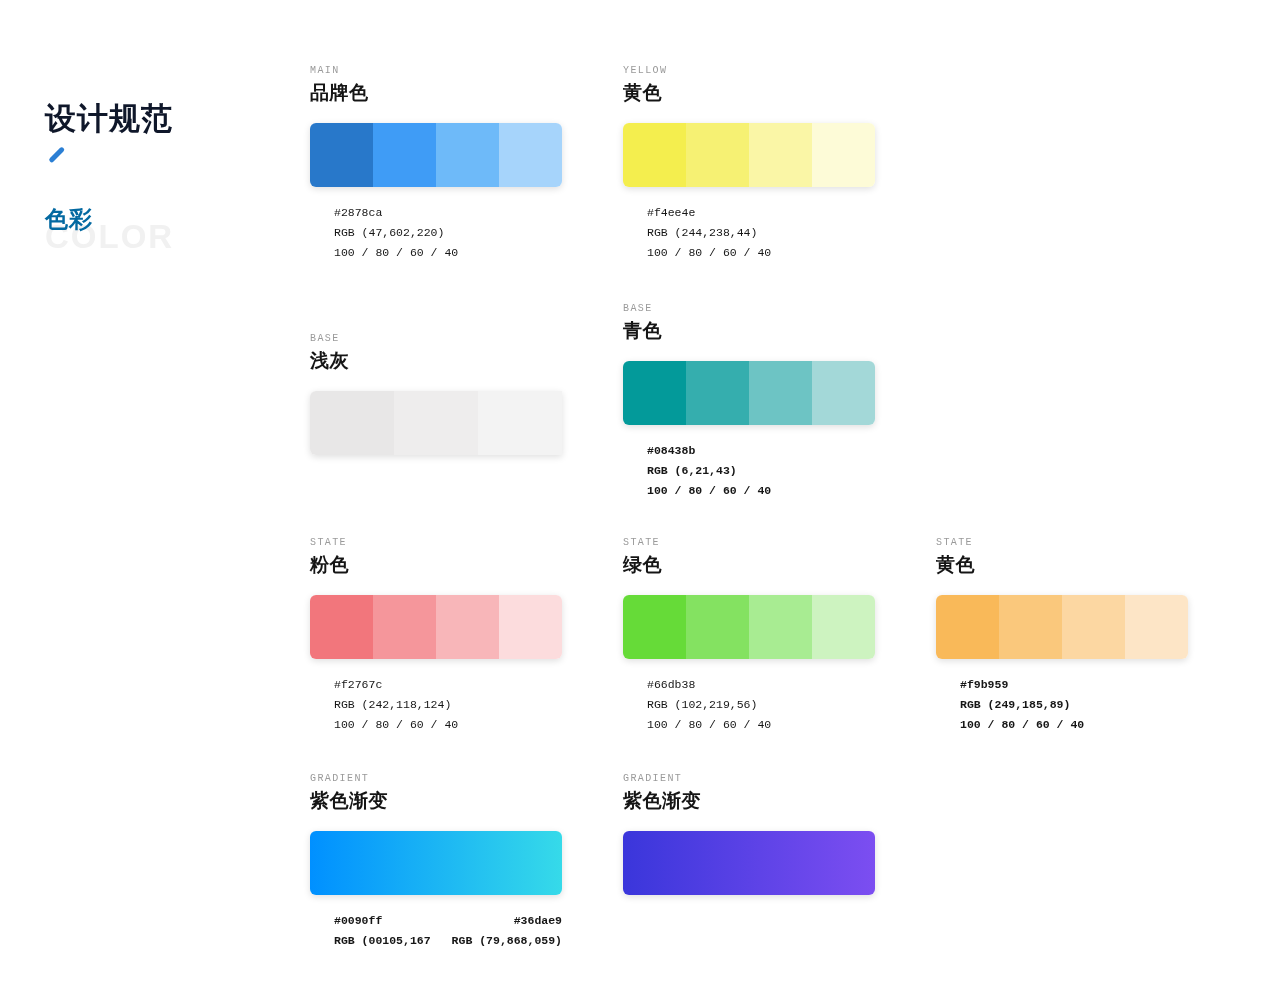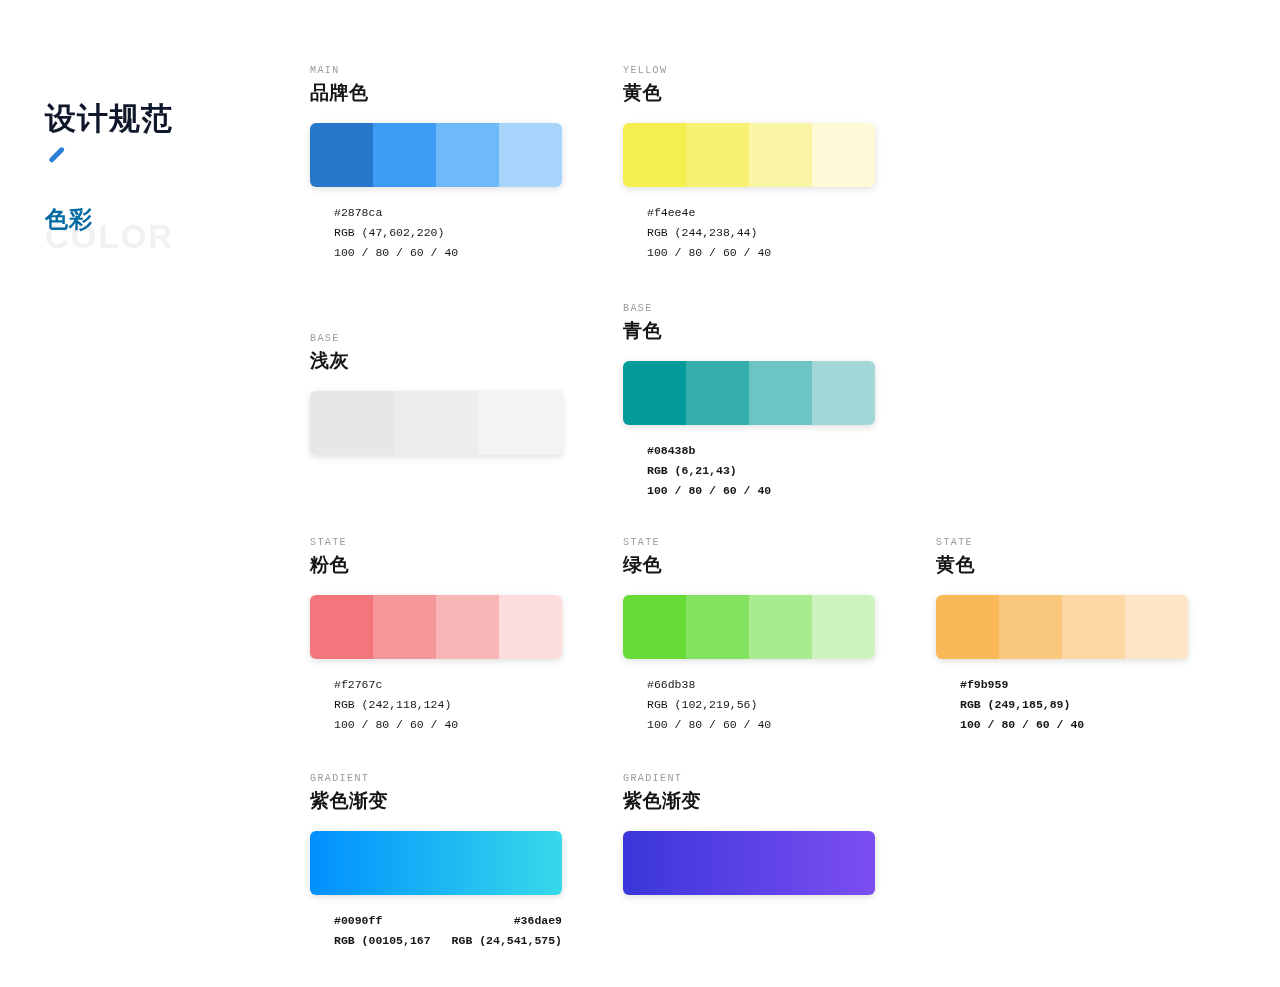--- a/index.html
+++ b/index.html
@@ -265,21 +265,21 @@
         <div class="swatch-bar gradient-bar">
           <div class="swatch-cell" style="background: linear-gradient(90deg, rgb(0, 144, 255) 0%, rgb(54, 218, 233) 100%);"></div>
         </div>
         <div class="card-meta bold">
           <div class="meta-split">
             <span>#0090ff</span>
             <span>#36dae9</span>
           </div>
           <div class="meta-split">
             <span>RGB (00105,167</span>
-            <span>RGB (24,541,575)</span>
+            <span>RGB (79,868,059)</span>
           </div>
         </div>
       </div>
       <div class="swatch-card">
         <div class="card-kicker">GRADIENT</div>
         <div class="card-title">紫色渐变</div>
         <div class="swatch-bar gradient-bar">
           <div class="swatch-cell" style="background: linear-gradient(90deg, rgb(58, 54, 219) 0%, rgb(124, 78, 241) 100%);"></div>
         </div>
       </div>

